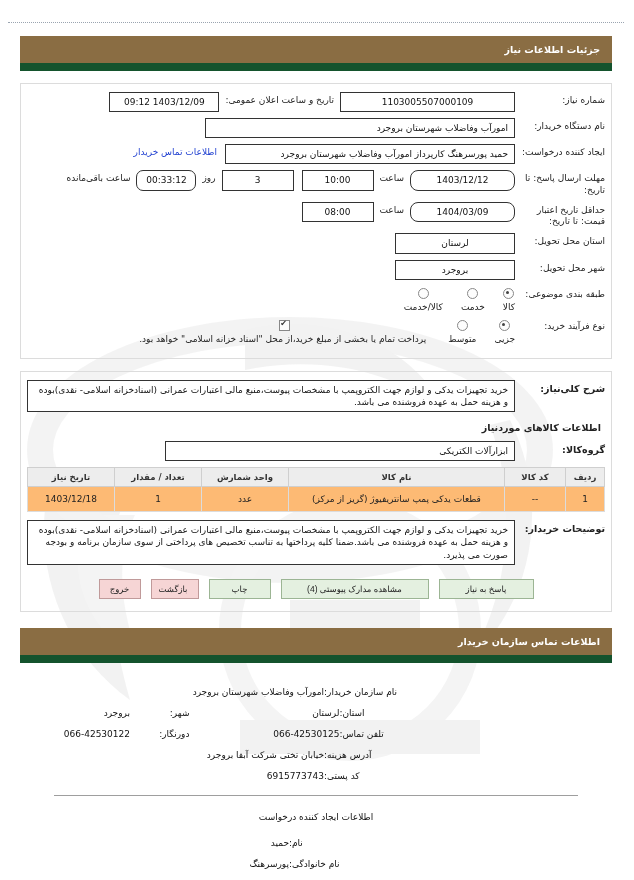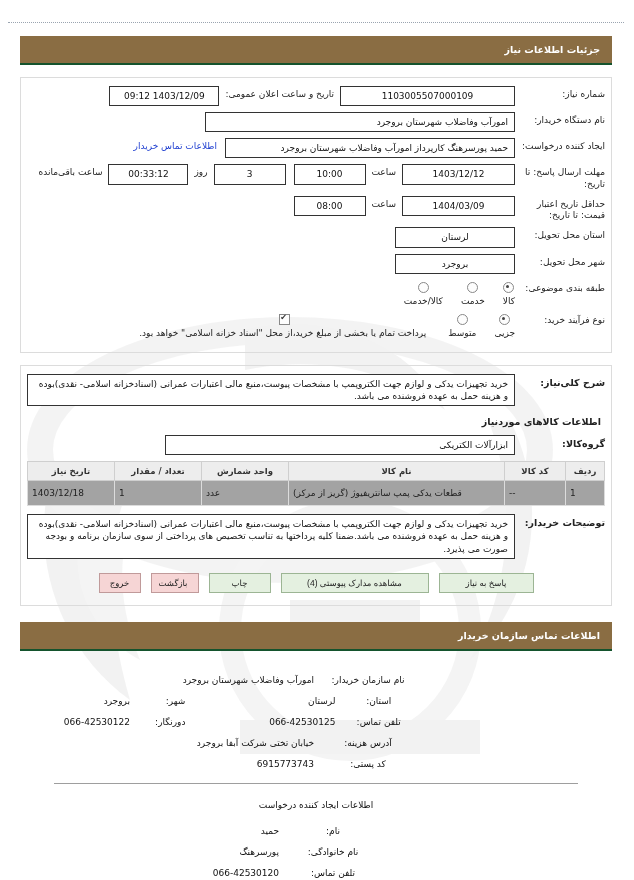--- a/index.html
+++ b/index.html
@@ -46,21 +46,21 @@
   
   .section-bar {
     background: #8a6d43;
     color: #ffffff;
     font-weight: bold;
     font-size: 9.5px;
     padding: 8px 12px 8px 12px;
     text-align: right;
     margin: 13px 12px 0 12px;
     box-sizing: border-box;
-    border-bottom: 2px solid #14532d;
+    border-bottom: 8px solid #14532d;
   }
 
   
   .panel {
     margin: 12px 12px 0 12px;
     border: 1px solid #dcdcdc;
     background: transparent;
     padding: 8px 6px 8px 6px;
     box-sizing: border-box;
   }
@@ -103,24 +103,24 @@
     padding: 3px 8px 0 8px;
     white-space: nowrap;
     font-size: 9px;
   }
 
   
   .w-need-no { width: 175px; }
   .w-pub-date { width: 110px; }
   .w-org { width: 310px; }
   .w-creator { width: 290px; }
-  .w-date { width: 113px; }
+  .w-date { width: 105px; border-radius: 8px; }
   .w-time { width: 72px; }
   .w-days { width: 72px; }
-  .w-remain { width: 80px; }
+  .w-remain { width: 60px; border-radius: 7px; }
   .w-prov { width: 120px; }
   .w-city { width: 120px; }
   .w-group { width: 350px; }
   .w-desc { width: 490px; }
   .w-buyer-note { width: 540px; }
 
   
   .opts {
     display: flex;
     flex-direction: row;
@@ -187,22 +187,22 @@
     border: 1px solid #cfcfcf;
     color: #333;
     font-weight: bold;
     padding: 4px 2px;
     text-align: center;
     font-size: 8.5px;
   }
   .tbl td {
     border: 1px solid #dcdcdc;
     padding: 6px 4px;
-    text-align: left;
-    background: #a3a3a3;
+    text-align: center;
+    background: #fdba74;
     color: #222;
     line-height: 1.35;
   }
   .col-radif { width: 34px; }
   .col-code { width: 56px; }
   .col-name { width: auto; }
   .col-unit { width: 82px; }
   .col-qty { width: 82px; }
   .col-date { width: 82px; }
 
@@ -239,21 +239,21 @@
     padding: 14px 0 0 0;
   }
   .crow {
     display: flex;
     flex-direction: row;
     align-items: baseline;
     font-size: 9px;
     margin-bottom: 11px;
     justify-content: flex-start;
   }
-  .clbl { width: 88px; text-align: center; padding-left: 10px; color: #111; }
+  .clbl { width: 88px; text-align: left; color: #111; }
   .cval { min-width: 150px; text-align: right; color: #111; }
   .clbl2 { width: 60px; text-align: right; padding-left: 10px; color: #111; }
   .cval2 { min-width: 110px; text-align: right; color: #111; }
   .cval.ltr, .cval2.ltr { direction: ltr; text-align: right; }
   .hr-sep {
     border: 0;
     border-top: 1px solid #9e9e9e;
     margin: 14px 34px 0 34px;
   }
   .creator-block { margin-top: 16px; }

